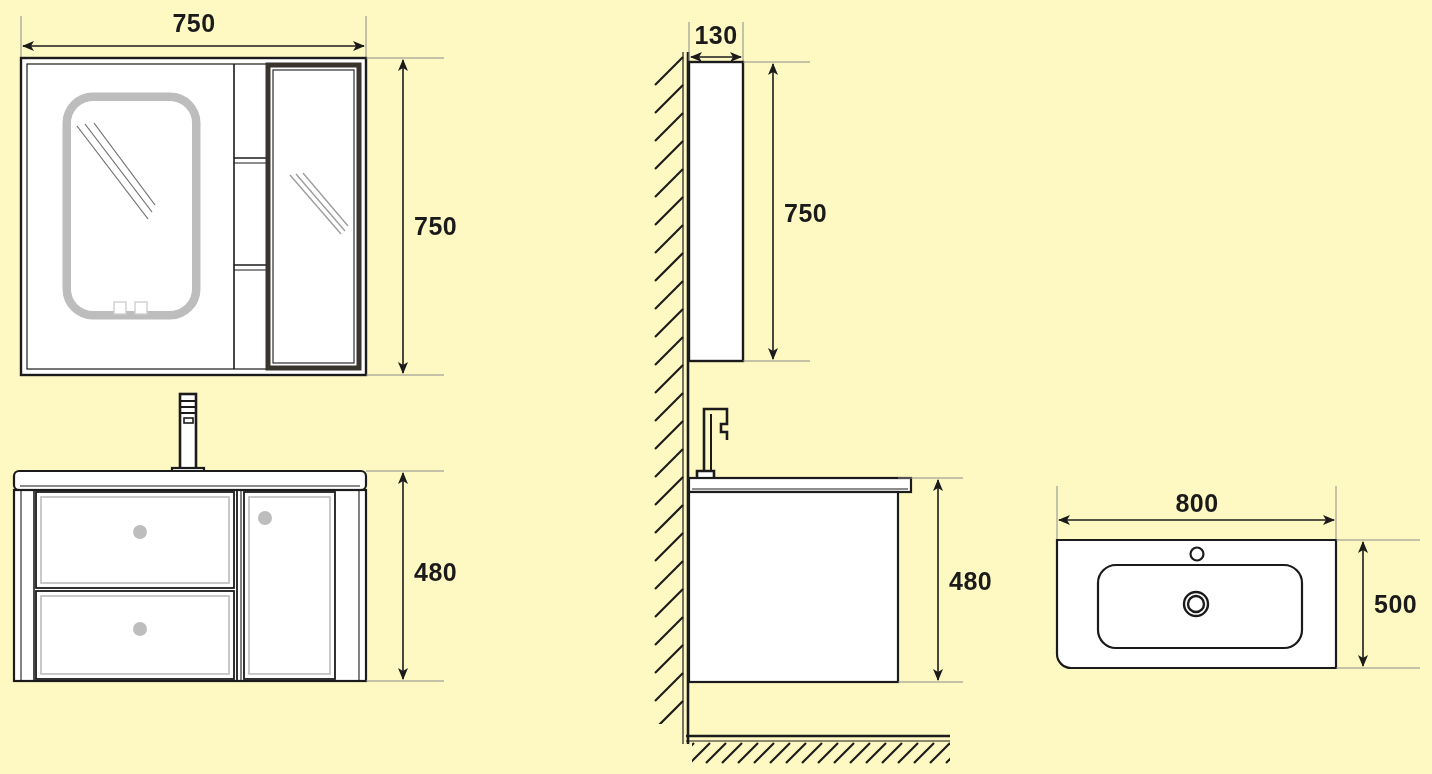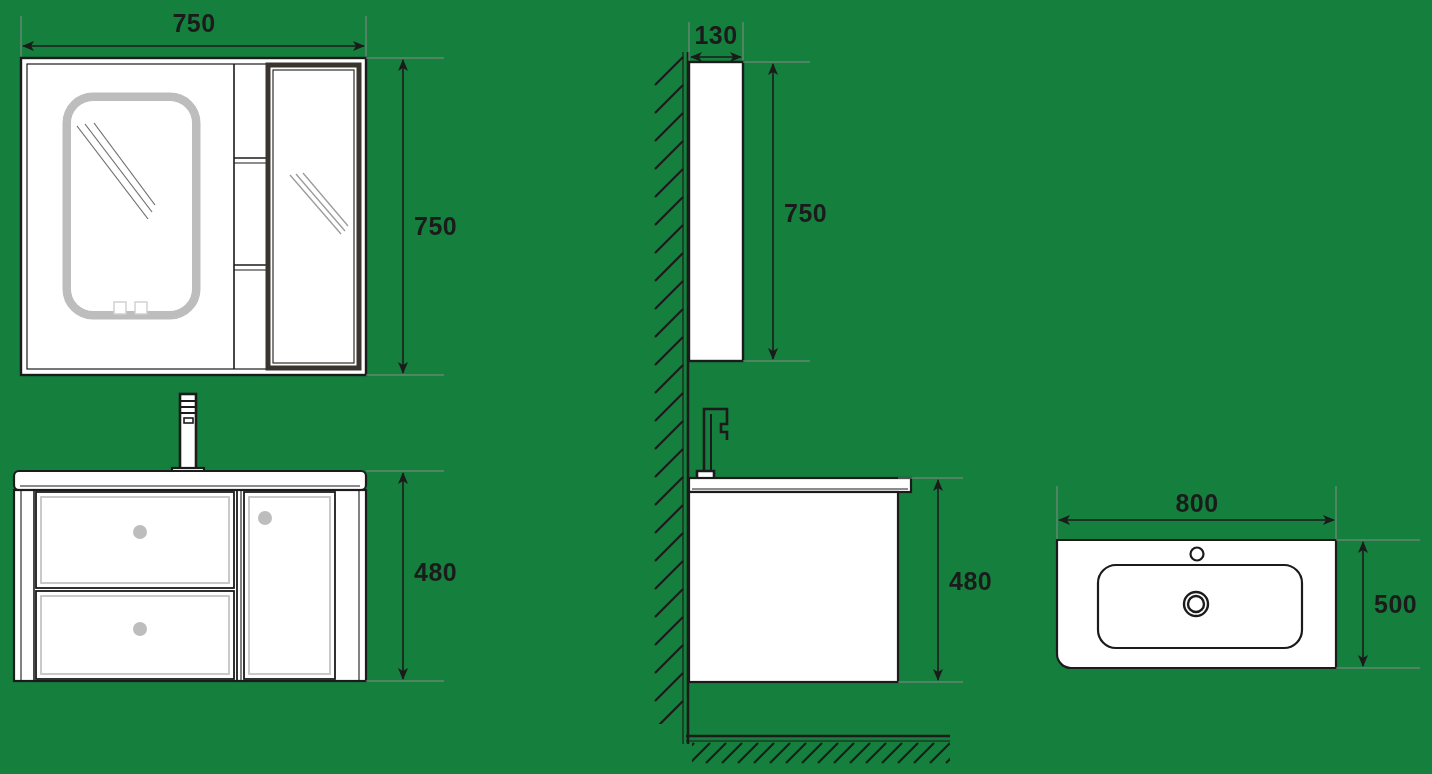--- a/index.html
+++ b/index.html
@@ -2,21 +2,21 @@
 <html><head>
 <meta charset="utf-8">
 <title>Bathroom Vanity Technical Drawing</title>
 <style>
   html,body{margin:0;padding:0;background:#ffffff;}
   body{
     width:1432px;height:774px;overflow:hidden;
     font-family:"Liberation Sans","DejaVu Sans",sans-serif;
     color:#1a1a1a;
   }
-  #sheet{position:relative;width:1432px;height:774px;background:#15803d;}
+  #sheet{position:relative;width:1432px;height:774px;background:#fef9c3;}
   #sheet svg{position:absolute;left:0;top:0;}
   .dimtext{
     font-family:"Liberation Sans","DejaVu Sans",sans-serif;
     font-size:25px;font-weight:700;fill:#1b1b1b;
     letter-spacing:0.5px;
   }
 </style>
 </head>
 <body>
 

